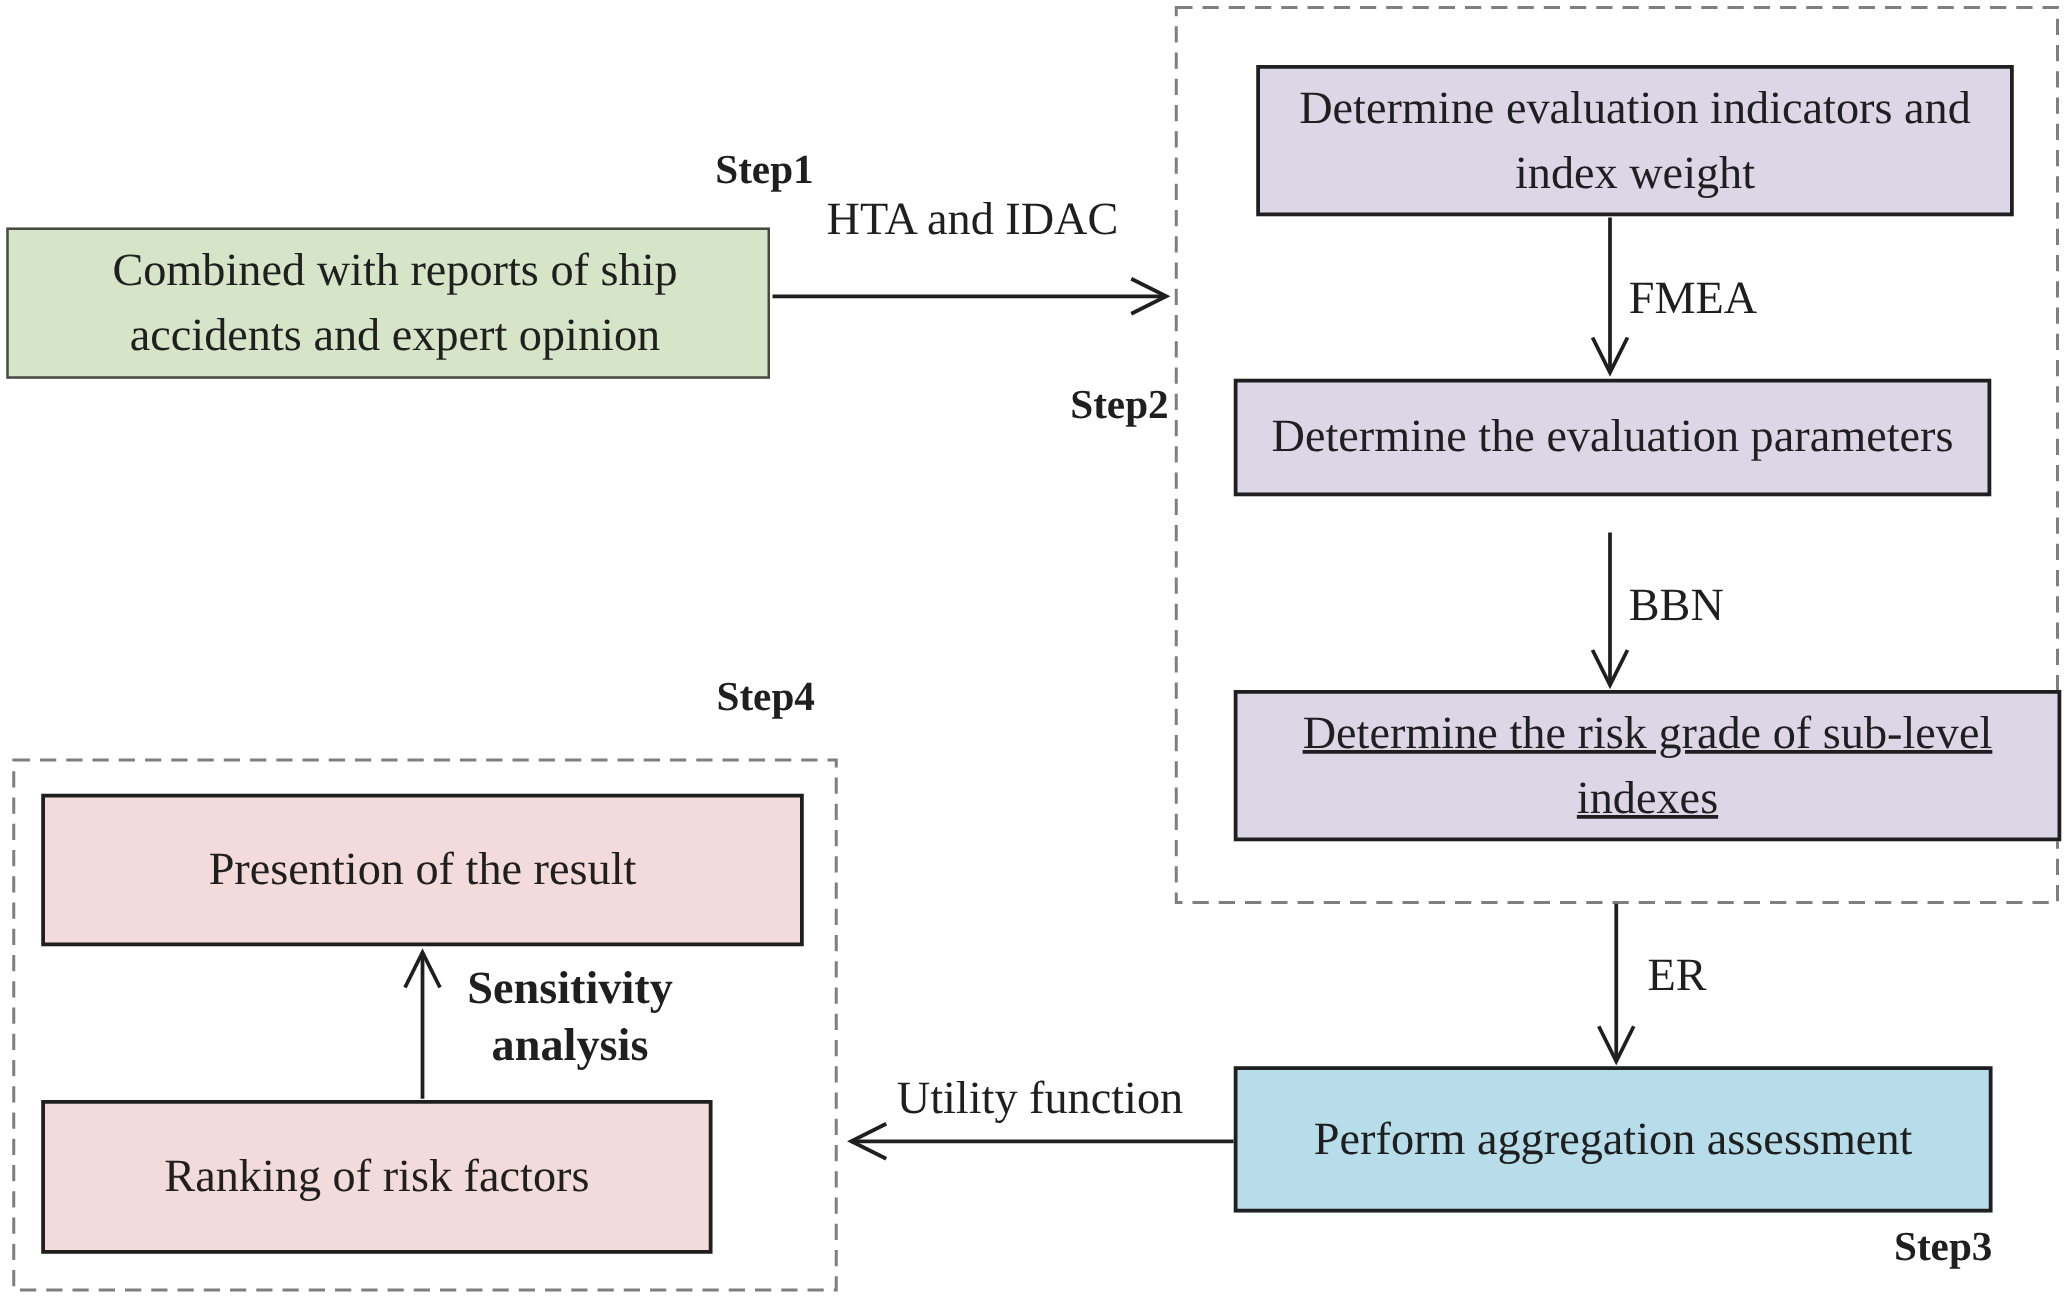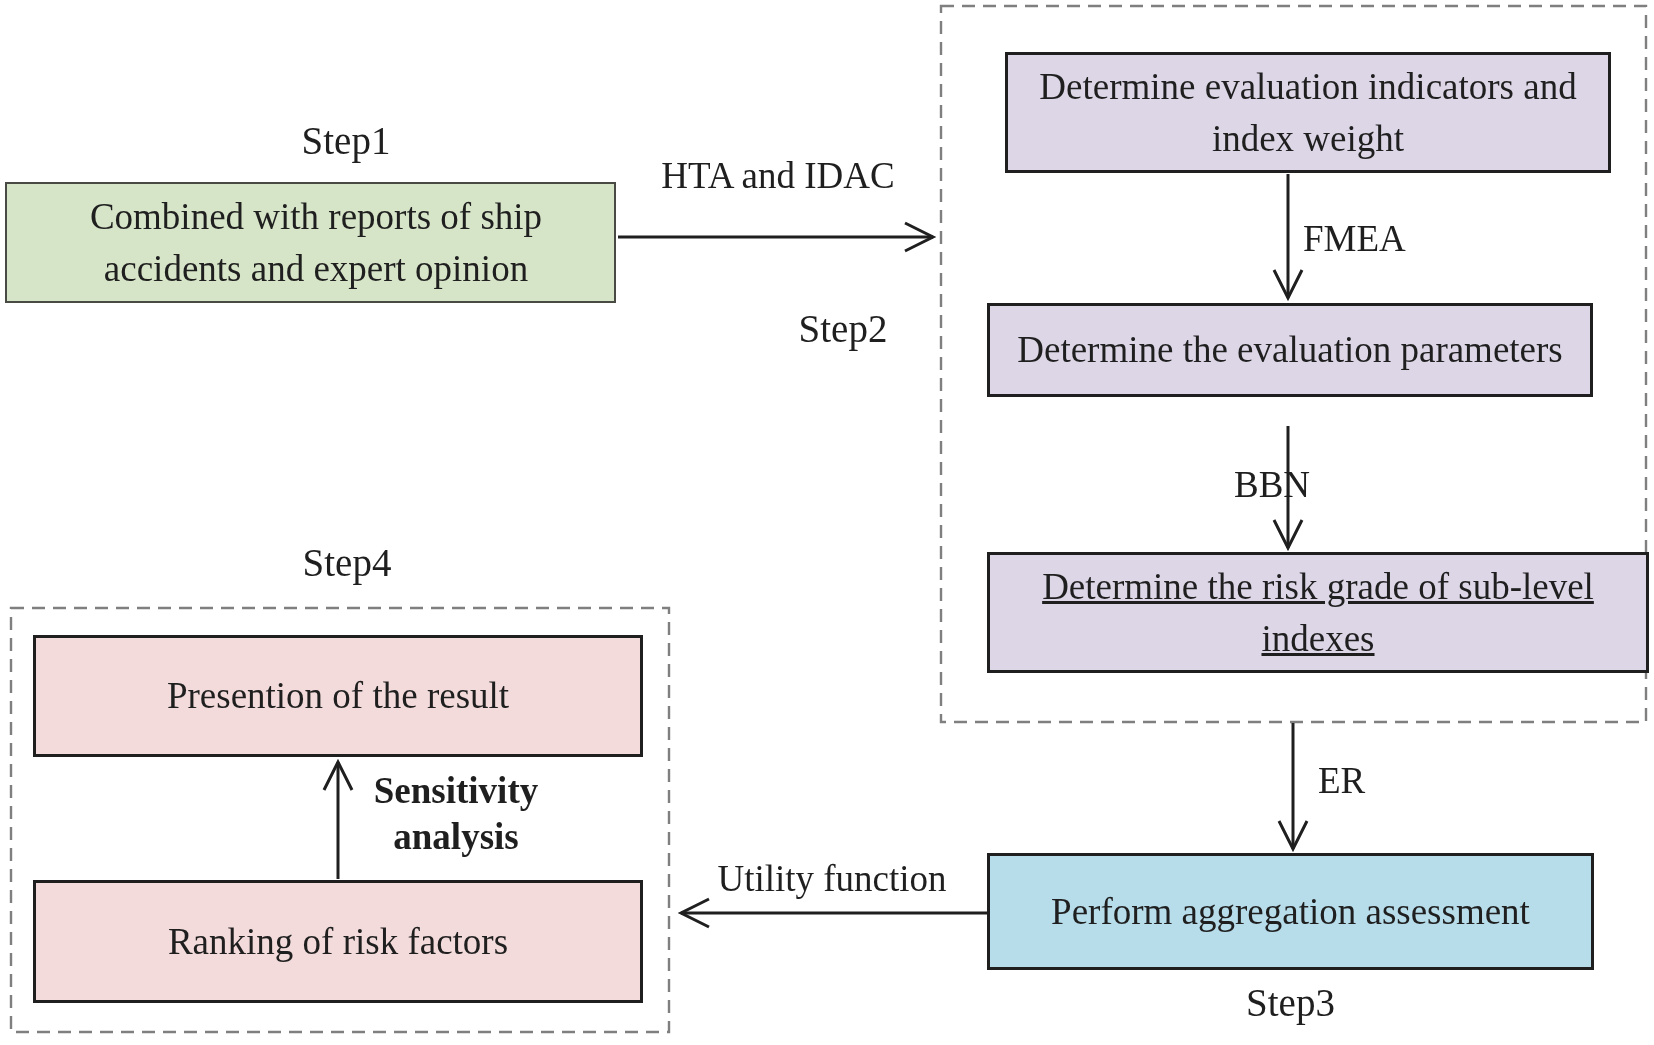--- a/index.html
+++ b/index.html
@@ -30,42 +30,42 @@
     line-height: 1.38;
     border: 3px solid #1f1f1f;
     padding: 0 24px;
   }
   #box-step1 { left: 5px; top: 182px; width: 611px; height: 121px; border-width: 2px; border-color: #4a4a45; padding-left: 35px; }
   #box-s2a   { left: 987px; top: 52px;  width: 606px; height: 121px; margin-left: 18px; }
   #box-s2b   { left: 987px; top: 303px; width: 606px; height: 94px; }
   #box-s2c   { left: 987px; top: 552px; width: 662px; height: 121px; text-decoration: underline; }
   #box-step3 { left: 987px; top: 853px; width: 607px; height: 117px; }
   #box-s4a   { left: 33px;  top: 635px; width: 610px; height: 122px; }
-  #box-s4b   { left: 33px;  top: 880px; width: 610px; height: 123px; }
+  #box-s4b   { left: 33px;  top: 880px; width: 537px; height: 123px; }
 
   .step-label {
     position: absolute;
-    font-weight: normal;
-    font-size: 39px;
-    text-align: center;
+    font-weight: bold;
+    font-size: 33px;
+    text-align: right;
     white-space: nowrap;
   }
   #label-step1 { left: 41px;  top: 118px; width: 610px; }
   #label-step2 { left: 751px; top: 306px; width: 184px; }
   #label-step3 { left: 987px; top: 980px; width: 607px; }
   #label-step4 { left: 42px;  top: 540px; width: 610px; }
 
   .arrow-label {
     position: absolute;
     font-size: 37px;
     line-height: 1.25;
   }
   #label-hta         { left: 620px;  top: 153px; width: 316px; text-align: center; white-space: nowrap; }
   #label-fmea        { left: 1303px; top: 216px; }
-  #label-bbn         { left: 1234px; top: 462px; }
+  #label-bbn         { left: 1303px; top: 462px; }
   #label-er          { left: 1318px; top: 758px; }
   #label-utility     { left: 682px;  top: 856px; width: 300px; text-align: center; white-space: nowrap; }
   #label-sensitivity { left: 350px;  top: 768px; width: 212px; text-align: center; font-weight: bold; }
 </style>
 </head>
 <body>
 
 <div class="canvas">
 
   <svg class="overlay" viewBox="0 0 1654 1045" xmlns="http://www.w3.org/2000/svg">

